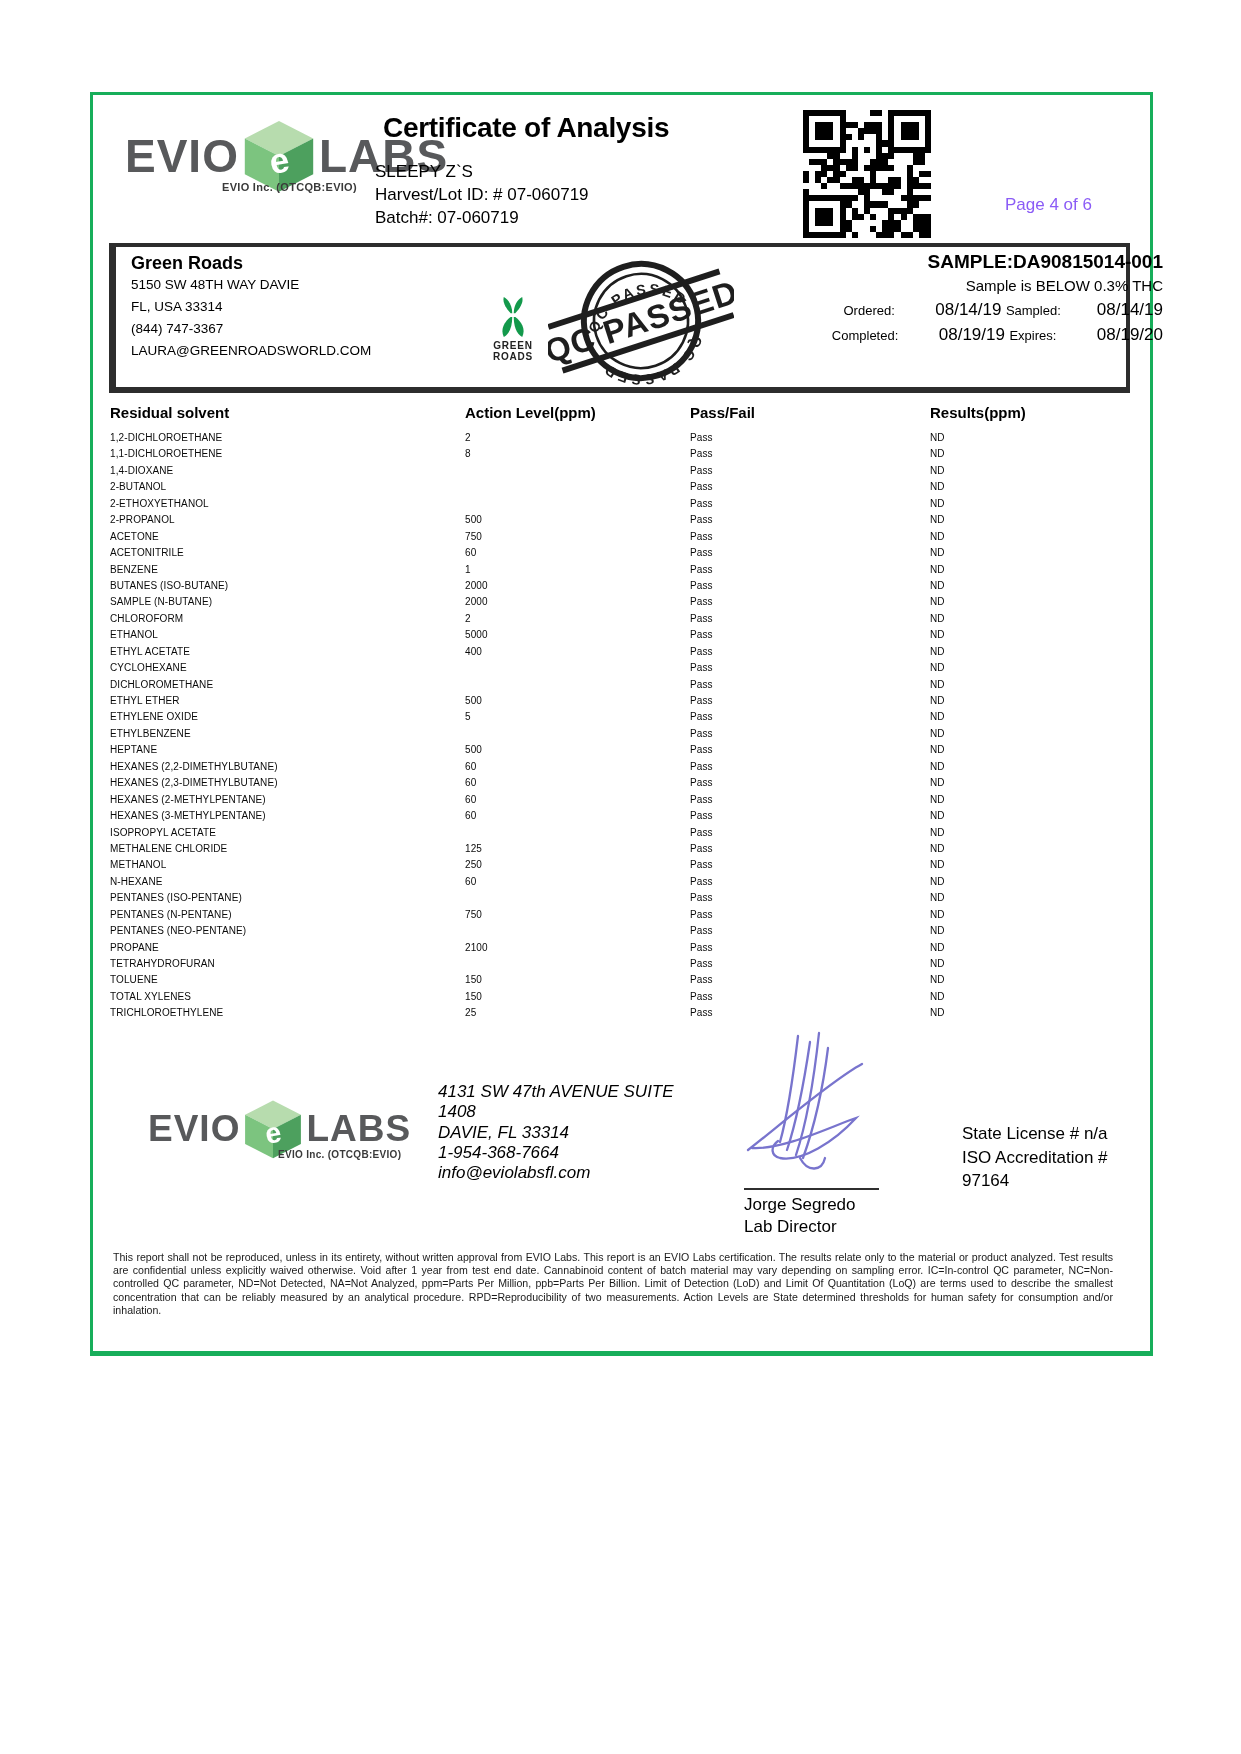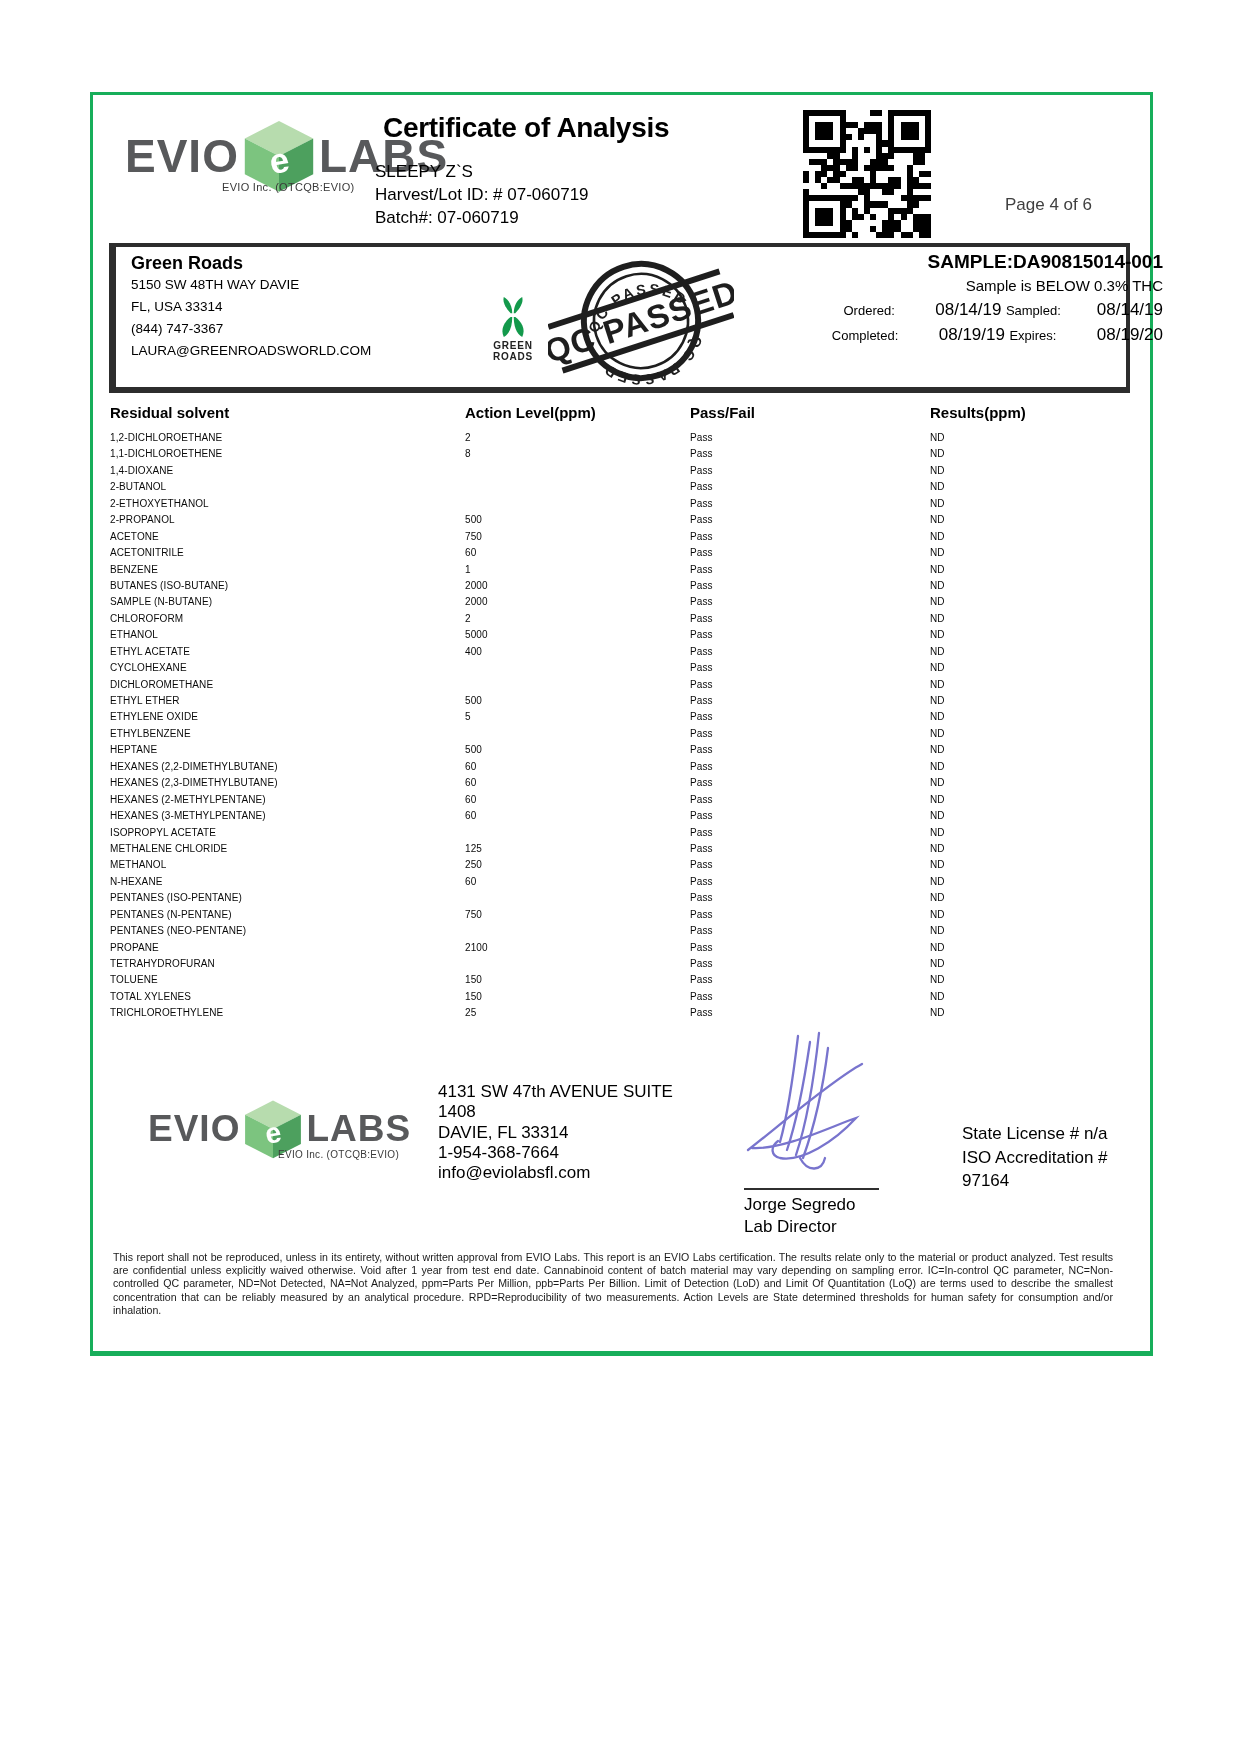--- a/index.html
+++ b/index.html
@@ -6,43 +6,43 @@
   .page{position:relative;width:1241px;height:1754px;background:#fff;
         font-family:"Liberation Sans",sans-serif;color:#000;overflow:hidden;padding-left:48px;}
   .abs{position:absolute;}
   .frame{left:90px;top:92px;width:1057px;height:1256px;
          border:3px solid #17ae5a;border-bottom-width:5px;}
   
   .logo{display:flex;align-items:center;}
   .logo .word{font-weight:700;color:#58595b;letter-spacing:1px;}
   .logo-lg .word{font-size:46px;}
   .logo-sm .word{font-size:37px;}
-  .tagline{font-weight:400;color:#3a3a3a;font-size:11px;letter-spacing:.3px;}
+  .tagline{font-weight:700;color:#3a3a3a;font-size:11px;letter-spacing:.3px;}
   .doc-title{font-size:28px;font-weight:700;letter-spacing:-.3px;}
   .prod-lines{font-size:17px;line-height:23px;}
-  .page-ind{font-size:17px;color:#404040;text-align:center;}
+  .page-ind{font-size:17px;color:#8b5cf6;text-align:center;}
   
   .info-box{left:109px;top:243px;width:1010px;height:140px;background:#fff;
             border:4px solid #2d2d2d;border-left-width:7px;border-bottom-width:6px;}
   .client-name{font-size:18px;font-weight:700;}
   .client-lines{font-size:13.5px;line-height:22px;}
   .gr-word{font-size:10px;font-weight:800;letter-spacing:.8px;color:#222;text-align:center;}
   .sample-blk{text-align:right;line-height:24px;}
   .sample-id{font-size:19px;font-weight:700;}
   .sample-note{font-size:15px;}
   .s-label{font-size:13px;}
   .s-date{font-size:17px;margin-left:36px;}
   
   .tbl{left:110px;top:404px;width:1002px;}
   .tbl-head{display:grid;grid-template-columns:355px 225px 240px 1fr;
             font-size:15px;font-weight:700;margin-bottom:9px;}
   .trow{display:grid;grid-template-columns:355px 225px 240px 1fr;
         height:16.45px;line-height:16.45px;font-size:10px;color:#0a0a0a;letter-spacing:.1px;}
   
-  .addr{font-size:17px;line-height:20.3px;}
+  .addr{font-size:17px;line-height:20.3px;font-style:italic;}
   .sig-line{width:135px;border-top:2px solid #2f2f2f;}
   .signer{font-size:17px;line-height:22px;}
   .license{font-size:17px;line-height:23.5px;}
   .disclaimer{font-size:10.6px;line-height:13.2px;color:#1a1a1a;text-align:justify;}
   svg{display:block;}
 </style>
 </head>
 <body>
 
 <div class="page">

